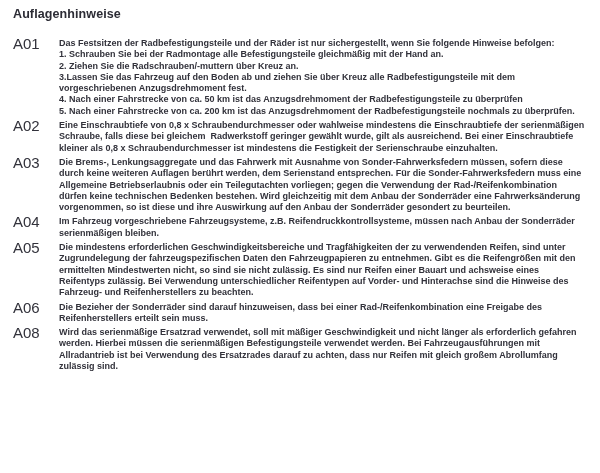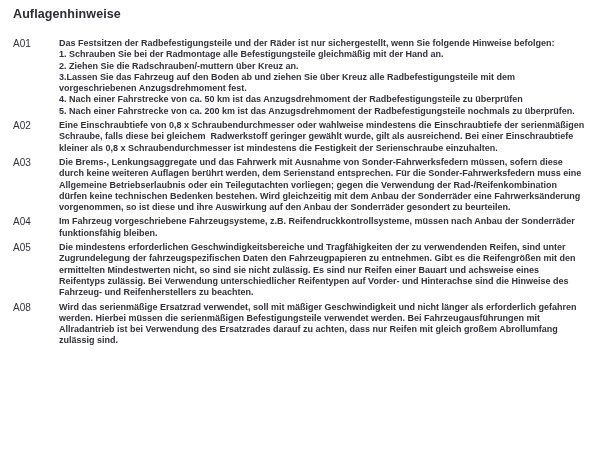--- a/index.html
+++ b/index.html
@@ -32,21 +32,21 @@
     width: 100%;
   }
   .item {
     display: flex;
     align-items: flex-start;
     margin-bottom: 3px;
   }
   .code {
     flex: 0 0 46px;
     width: 46px;
-    font-size: 10px;
+    font-size: 15px;
     line-height: 11.3px;
     color: #32323b;
   }
   .text {
     flex: 1;
     max-width: 527px;
     font-size: 9px;
     line-height: 11.3px;
     color: #32323b;
     white-space: pre-wrap;
@@ -74,28 +74,32 @@
     <div class="text">Eine Einschraubtiefe von 0,8 x Schraubendurchmesser oder wahlweise mindestens die Einschraubtiefe der serienmäßigen Schraube, falls diese bei gleichem  Radwerkstoff geringer gewählt wurde, gilt als ausreichend. Bei einer Einschraubtiefe kleiner als 0,8 x Schraubendurchmesser ist mindestens die Festigkeit der Serienschraube einzuhalten.</div>
   </div>
 
   <div class="item">
     <div class="code">A03</div>
     <div class="text">Die Brems-, Lenkungsaggregate und das Fahrwerk mit Ausnahme von Sonder-Fahrwerksfedern müssen, sofern diese durch keine weiteren Auflagen berührt werden, dem Serienstand entsprechen. Für die Sonder-Fahrwerksfedern muss eine Allgemeine Betriebserlaubnis oder ein Teilegutachten vorliegen; gegen die Verwendung der Rad-/Reifenkombination dürfen keine technischen Bedenken bestehen. Wird gleichzeitig mit dem Anbau der Sonderräder eine Fahrwerksänderung vorgenommen, so ist diese und ihre Auswirkung auf den Anbau der Sonderräder gesondert zu beurteilen.</div>
   </div>
 
   <div class="item">
     <div class="code">A04</div>
-    <div class="text">Im Fahrzeug vorgeschriebene Fahrzeugsysteme, z.B. Reifendruckkontrollsysteme, müssen nach Anbau der Sonderräder funktionsfähig bleiben.</div>
+    <div class="text">Im Fahrzeug vorgeschriebene Fahrzeugsysteme, z.B. Reifendruckkontrollsysteme, müssen nach Anbau der Sonderräder serienmäßigen bleiben.</div>
   </div>
 
   <div class="item">
     <div class="code">A05</div>
     <div class="text">Die mindestens erforderlichen Geschwindigkeitsbereiche und Tragfähigkeiten der zu verwendenden Reifen, sind unter Zugrundelegung der fahrzeugspezifischen Daten den Fahrzeugpapieren zu entnehmen. Gibt es die Reifengrößen mit den ermittelten Mindestwerten nicht, so sind sie nicht zulässig. Es sind nur Reifen einer Bauart und achsweise eines Reifentyps zulässig. Bei Verwendung unterschiedlicher Reifentypen auf Vorder- und Hinterachse sind die Hinweise des Fahrzeug- und Reifenherstellers zu beachten.</div>
   </div>
 
+  <div class="item">
+    <div class="code">A06</div>
+    <div class="text">Die Bezieher der Sonderräder sind darauf hinzuweisen, dass bei einer Rad-/Reifenkombination eine Freigabe des Reifenherstellers erteilt sein muss.</div>
+  </div>
 
 
   <div class="item">
     <div class="code">A08</div>
     <div class="text">Wird das serienmäßige Ersatzrad verwendet, soll mit mäßiger Geschwindigkeit und nicht länger als erforderlich gefahren werden. Hierbei müssen die serienmäßigen Befestigungsteile verwendet werden. Bei Fahrzeugausführungen mit Allradantrieb ist bei Verwendung des Ersatzrades darauf zu achten, dass nur Reifen mit gleich großem Abrollumfang zulässig sind.</div>
   </div>
 </div>
 </div>
 
 </body></html>

